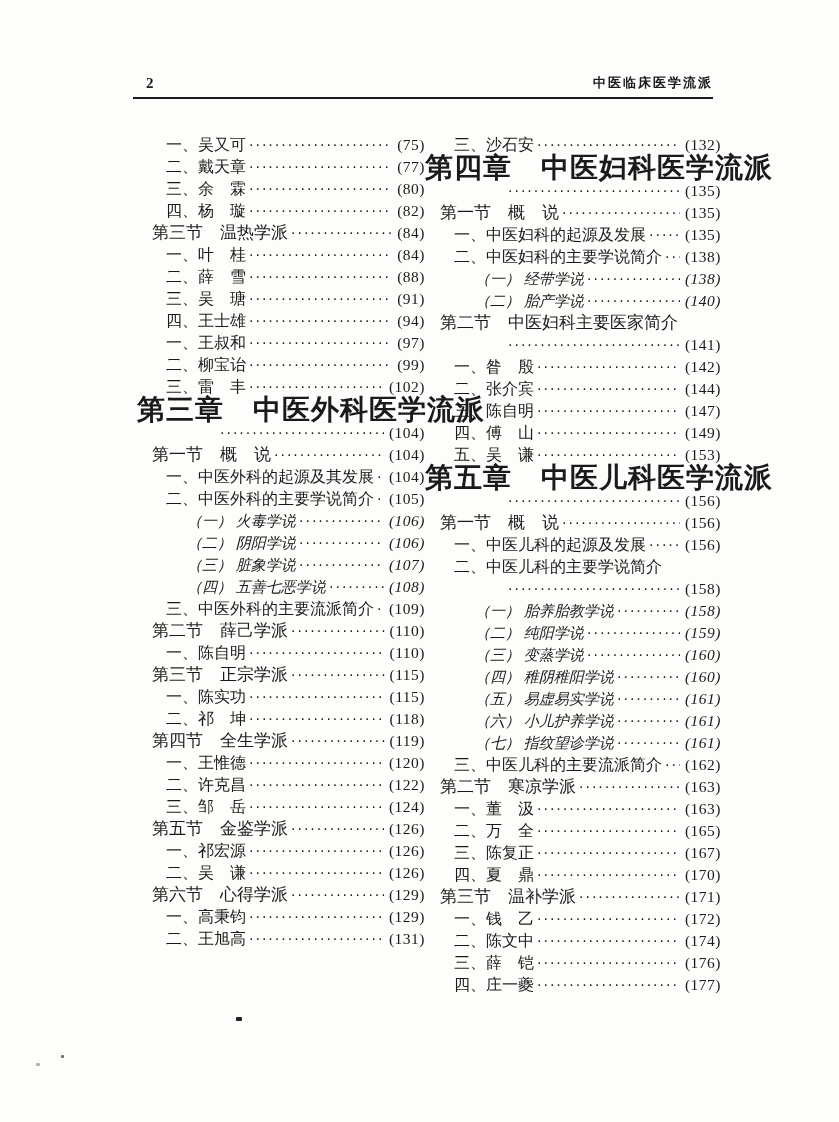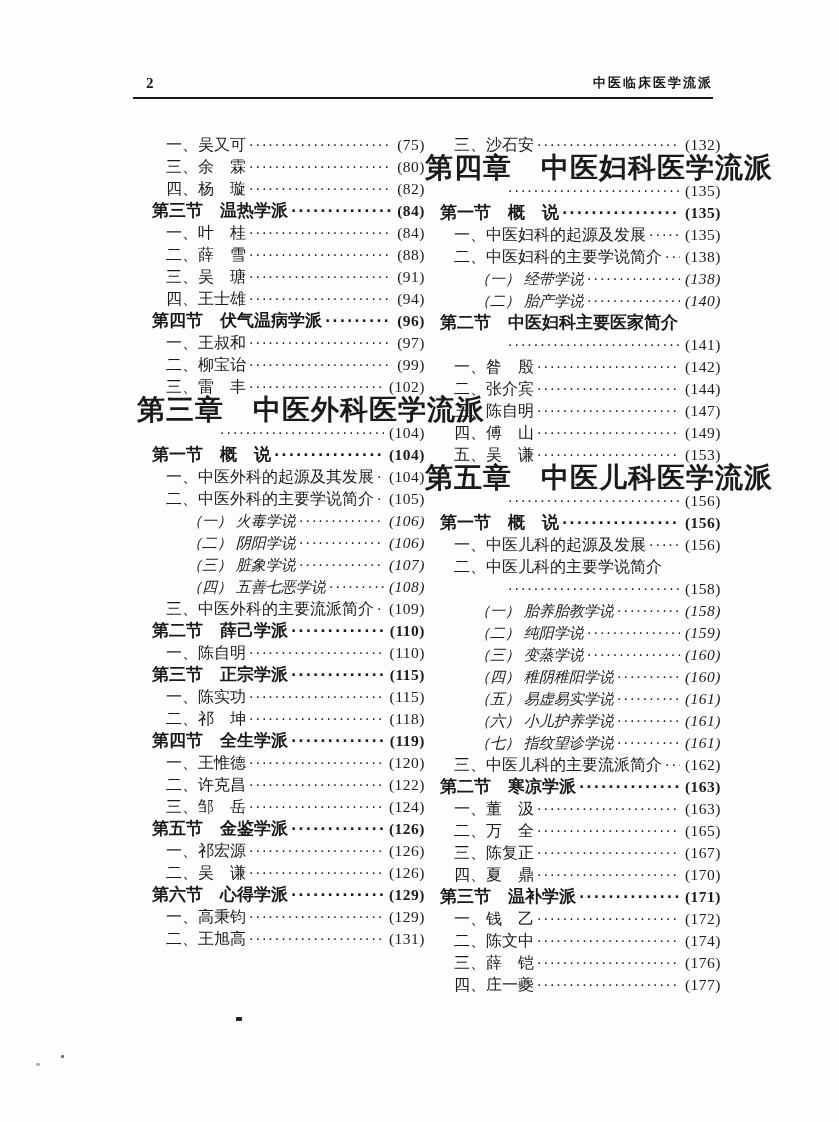--- a/index.html
+++ b/index.html
@@ -43,21 +43,21 @@
     letter-spacing:2px;font-size:14px;color:#1c1c1c;
     font-family:"DejaVu Sans",sans-serif;
   }
   .row .num{
     flex:0 0 auto;
     font-family:"Liberation Serif","DejaVu Serif",serif;
     font-size:15.5px;letter-spacing:0.5px;
   }
 
   .row.chapter{font-size:28px;font-weight:bold;letter-spacing:1px;height:24px;line-height:24px;}
-  .row.section{font-size:17px;font-weight:700;padding-left:15px;align-items:center;}
+  .row.section{font-size:17px;font-weight:400;padding-left:15px;align-items:center;}
   .row.item{font-size:16px;padding-left:29px;}
   .row.subitem{font-size:15px;font-style:italic;padding-left:50px;}
   .row.cont{padding-left:80px;}
 
   
   .speck{position:absolute;background:#222;border-radius:1px;}
   .speck.s1{left:236px;top:1017px;width:6px;height:4px;}
   .speck.s2{left:61px;top:1055px;width:3px;height:3px;opacity:.65;}
   .speck.s3{left:36px;top:1063px;width:4px;height:3px;opacity:.35;}
 </style>
@@ -72,20 +72,25 @@
   </div>
 
   <div class="cols">
     <div class="col left" id="col-left">
         <div class="row item">
           <span class="t">一、吴又可</span>
           <span class="dots"></span>
           <span class="num">(75)</span>
         </div>
         <div class="row item">
+          <span class="t">二、戴天章</span>
+          <span class="dots"></span>
+          <span class="num">(77)</span>
+        </div>
+        <div class="row item">
           <span class="t">三、余　霖</span>
           <span class="dots"></span>
           <span class="num">(80)</span>
         </div>
         <div class="row item">
           <span class="t">四、杨　璇</span>
           <span class="dots"></span>
           <span class="num">(82)</span>
         </div>
         <div class="row section">
@@ -105,25 +110,20 @@
         </div>
         <div class="row item">
           <span class="t">三、吴　瑭</span>
           <span class="dots"></span>
           <span class="num">(91)</span>
         </div>
         <div class="row item">
           <span class="t">四、王士雄</span>
           <span class="dots"></span>
           <span class="num">(94)</span>
-        </div>
-        <div class="row section">
-          <span class="t">第四节　伏气温病学派</span>
-          <span class="dots"></span>
-          <span class="num">(96)</span>
         </div>
         <div class="row item">
           <span class="t">一、王叔和</span>
           <span class="dots"></span>
           <span class="num">(97)</span>
         </div>
         <div class="row item">
           <span class="t">二、柳宝诒</span>
           <span class="dots"></span>
           <span class="num">(99)</span>

